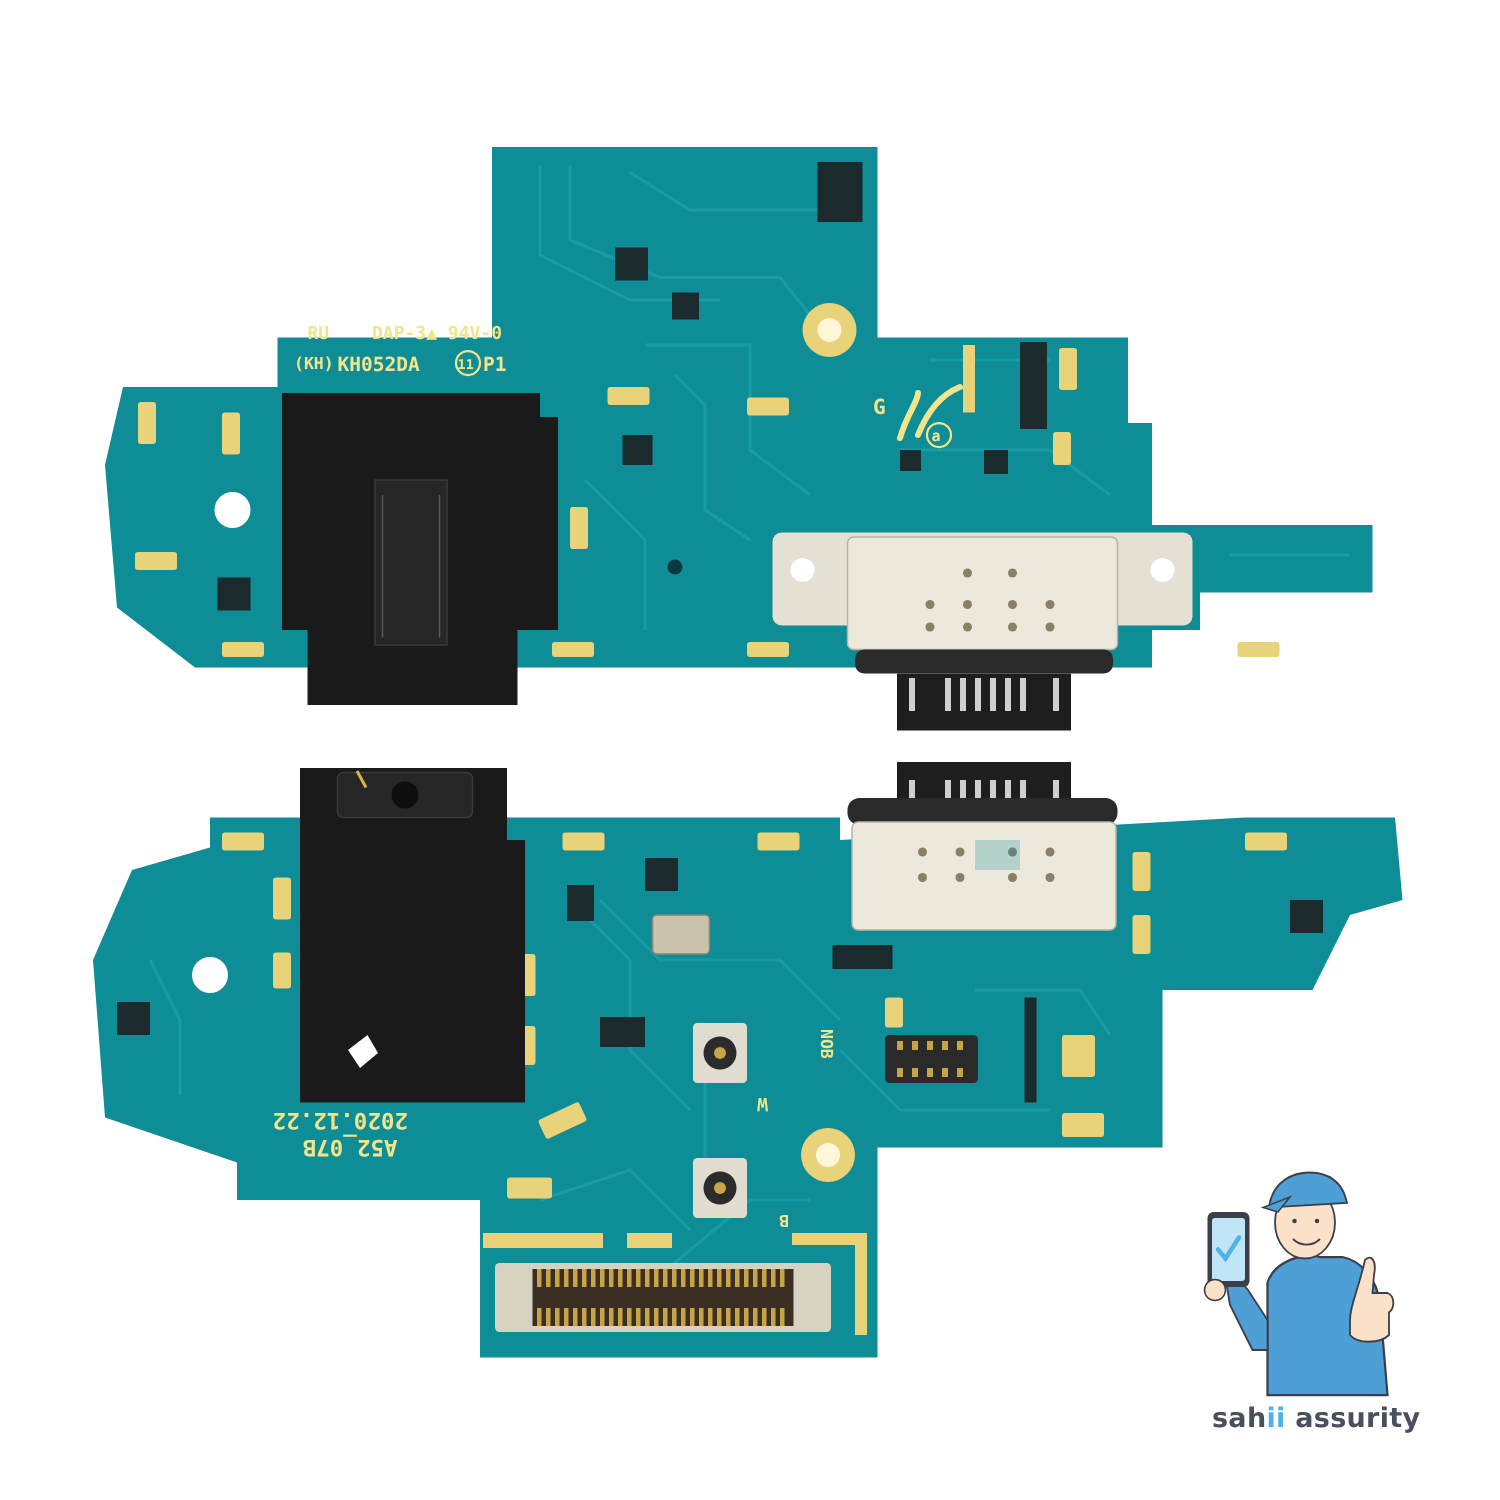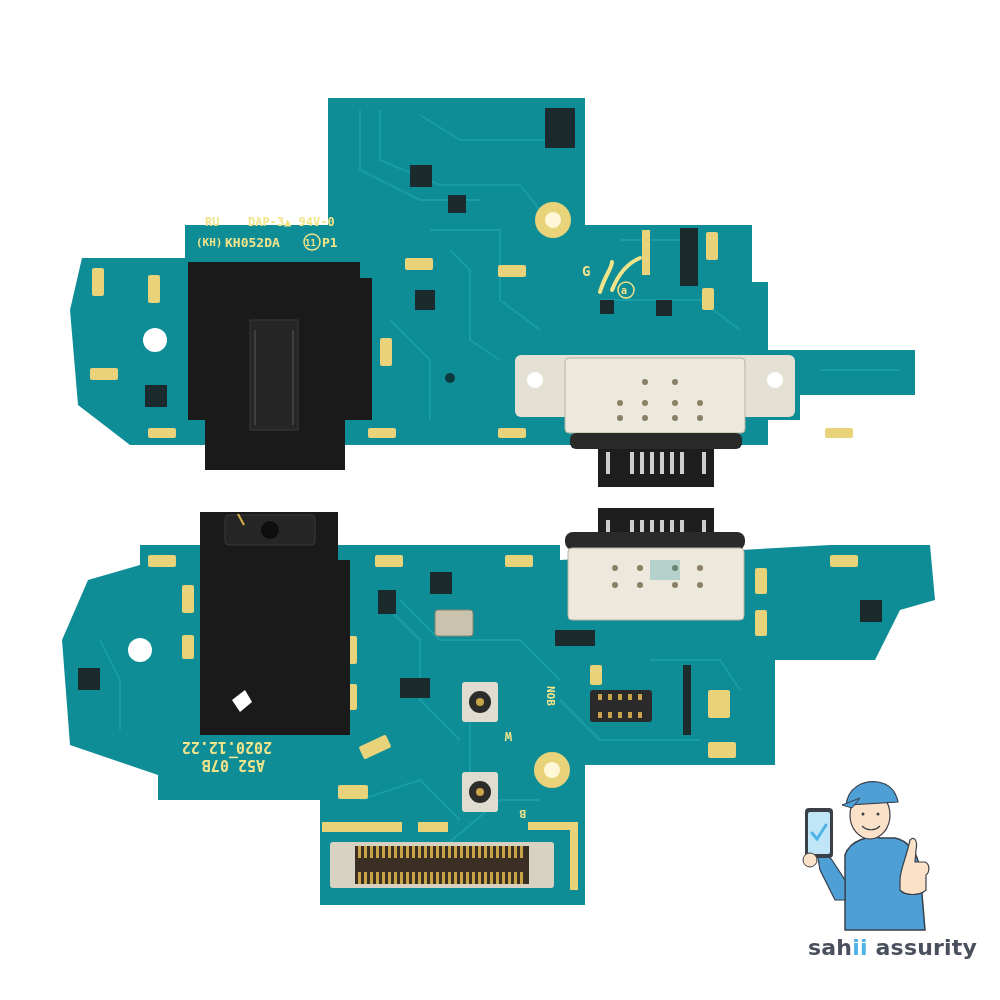--- a/index.html
+++ b/index.html
@@ -1,19 +1,19 @@
 <!DOCTYPE html>
 <html><head>
 <meta charset="utf-8">
 <style>
   html,body{margin:0;padding:0;background:#ffffff;}
   body{width:1000px;height:1000px;position:relative;overflow:hidden;font-family:"DejaVu Sans",sans-serif;}
   .scene{position:absolute;left:0;top:0;width:1000px;height:1000px;}
   .silk{font-family:"DejaVu Sans Mono",monospace;fill:#f2e48a;font-weight:bold;}
-  .brand{position:absolute;left:808px;top:935px;font-family:"DejaVu Sans",sans-serif;font-weight:bold;font-size:22px;color:#4a4f5e;letter-spacing:0.2px;white-space:nowrap;}
+  .brand{position:absolute;left:808px;top:935px;font-family:"DejaVu Sans",sans-serif;font-weight:bold;font-size:18px;color:#4a4f5e;letter-spacing:0.2px;white-space:nowrap;}
   .brand .hl{color:#4fb3e8;}
 </style>
 </head>
 <body>
 
 <div class="scene">
 <svg width="1000" height="1000" viewBox="0 0 1000 1000" xmlns="http://www.w3.org/2000/svg">
 
   <g>
     <path d="M328,98 L585,98 L585,225 L752,225 L752,282 L768,282 L768,350 L915,350 L915,395 L800,395 L800,420 L768,420 L768,445 L130,445 L78,405 L70,310 L82,258 L185,258 L185,225 L328,225 Z" fill="#0f8d96"></path>

